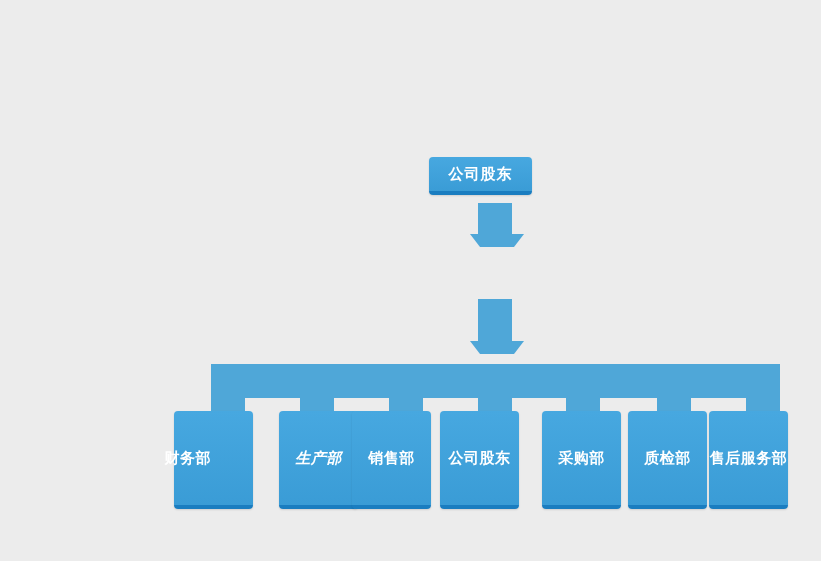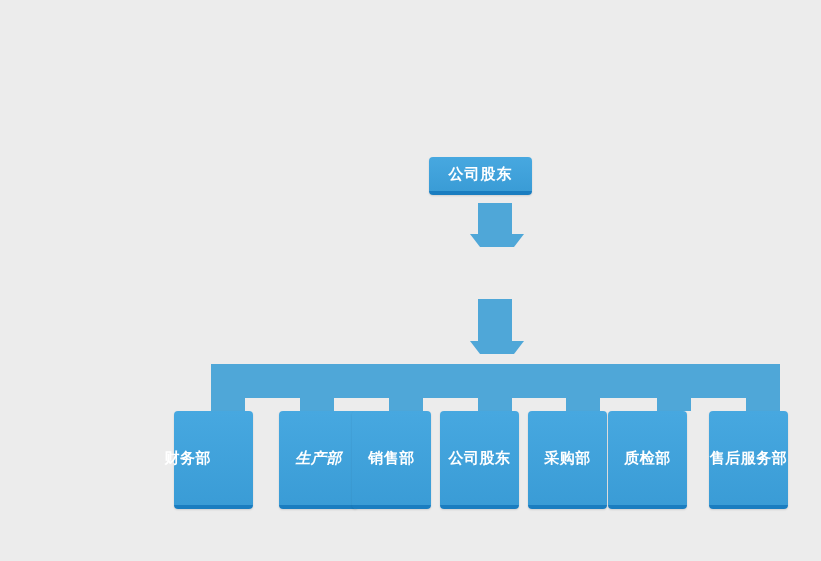--- a/index.html
+++ b/index.html
@@ -92,22 +92,22 @@
     top: 345px;
     width: 79px;
     height: 98px;
     font-size: 15px;
     letter-spacing: 0.5px;
   }
   .depts .dept:nth-child(1) { left: 108px; justify-content: flex-end; }
   .depts .dept:nth-child(2) { left: 213px; font-style: italic; }
   .depts .dept:nth-child(3) { left: 286px; }
   .depts .dept:nth-child(4) { left: 374px; }
-  .depts .dept:nth-child(5) { left: 462px; }
-  .depts .dept:nth-child(6) { left: 542px; }
+  .depts .dept:nth-child(5) { left: 476px; }
+  .depts .dept:nth-child(6) { left: 562px; }
   .depts .dept:nth-child(7) { left: 643px; font-family: Liberation Mono, monospace; }
 </style>
 </head>
 <body>
 
 <div class="stage">
 
   <div class="node small-node node-root">
     <span>公司股东</span>
   </div>

